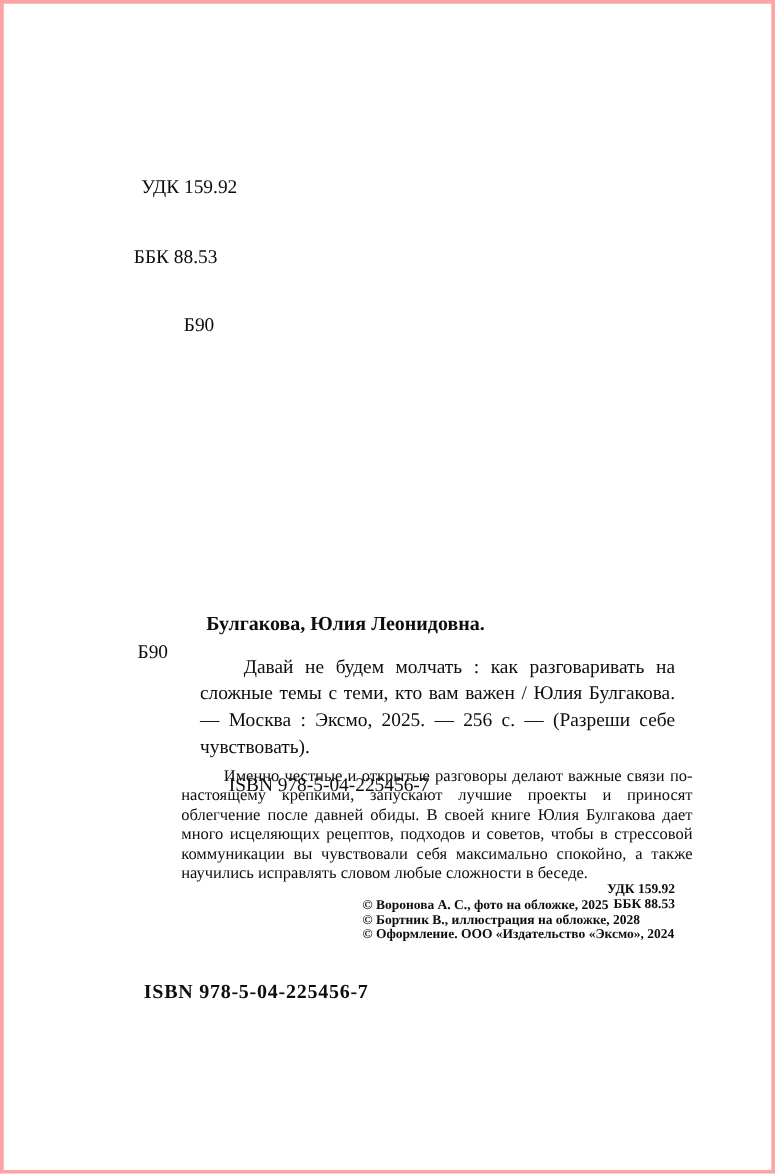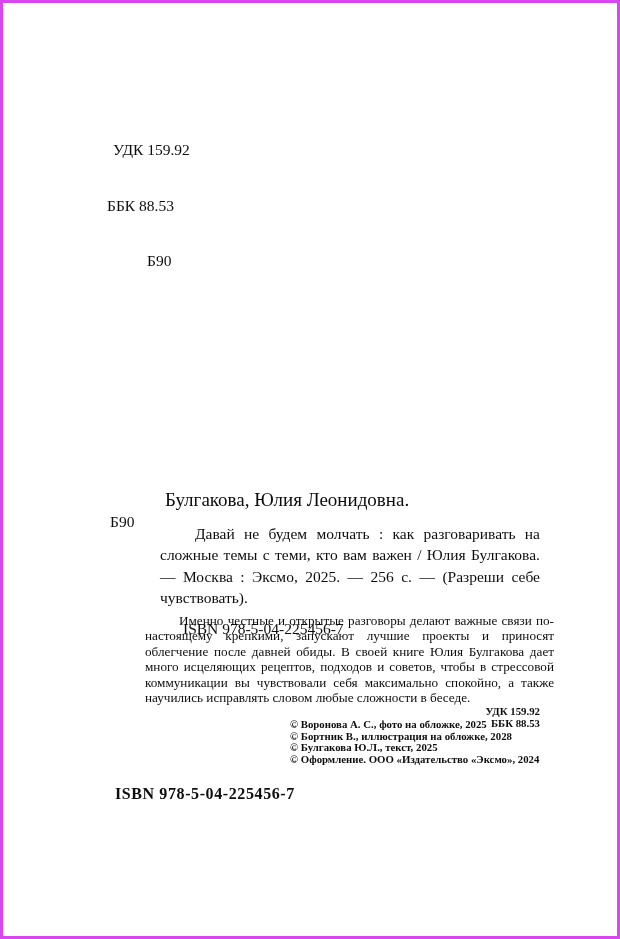--- a/index.html
+++ b/index.html
@@ -6,21 +6,21 @@
     margin: 0;
     padding: 0;
     background: #ffffff;
   }
   .page {
     position: relative;
     width: 620px;
     height: 939px;
     box-sizing: border-box;
     background: #ffffff;
-    border: 3px solid #d946ef;
+    border: 3px solid #fca5a5;
     font-family: "Liberation Serif", "DejaVu Serif", serif;
     color: #0d0d0d;
     overflow: hidden;
   }
   .abs { position: absolute; }
 
   
   .top-codes {
     left: 104px;
     top: 101px;
@@ -31,22 +31,22 @@
   .top-codes .udk-line { padding-left: 6px; }
   .top-codes .b90-line { padding-left: 40px; }
 
   
   .catalog {
     left: 145px;
     top: 486px;
     width: 404px;
   }
   .catalog .author {
-    font-weight: normal;
-    font-size: 19px;
+    font-weight: bold;
+    font-size: 16px;
     line-height: 22px;
     padding-left: 17px;
   }
   .catalog .catalog-code {
     position: absolute;
     left: -38px;
     top: 24px;
     font-size: 15.5px;
   }
   .catalog .description {
@@ -123,19 +123,18 @@
   <p class="abs annotation">Именно честные и открытые разговоры делают важные связи по-настоящему крепкими, запускают лучшие проекты и приносят облегчение после давней обиды. В своей книге Юлия Булгакова дает много исцеляющих рецептов, подходов и советов, чтобы в стрессовой коммуникации вы чувствовали себя максимально спокойно, а также научились исправлять словом любые сложности в беседе.</p>
 
   <div class="abs codes-right">
     <div>УДК 159.92</div>
     <div>ББК 88.53</div>
   </div>
 
   <div class="abs copyrights">
     <div>© Воронова А. С., фото на обложке, 2025</div>
     <div>© Бортник В., иллюстрация на обложке, 2028</div>
-    <div>© Булгакова Ю.Л., текст, 2025</div>
     <div>© Оформление. ООО «Издательство «Эксмо», 2024</div>
   </div>
 
   <div class="abs isbn-bottom">ISBN 978-5-04-225456-7</div>
 
 </div>
 
 </body></html>

